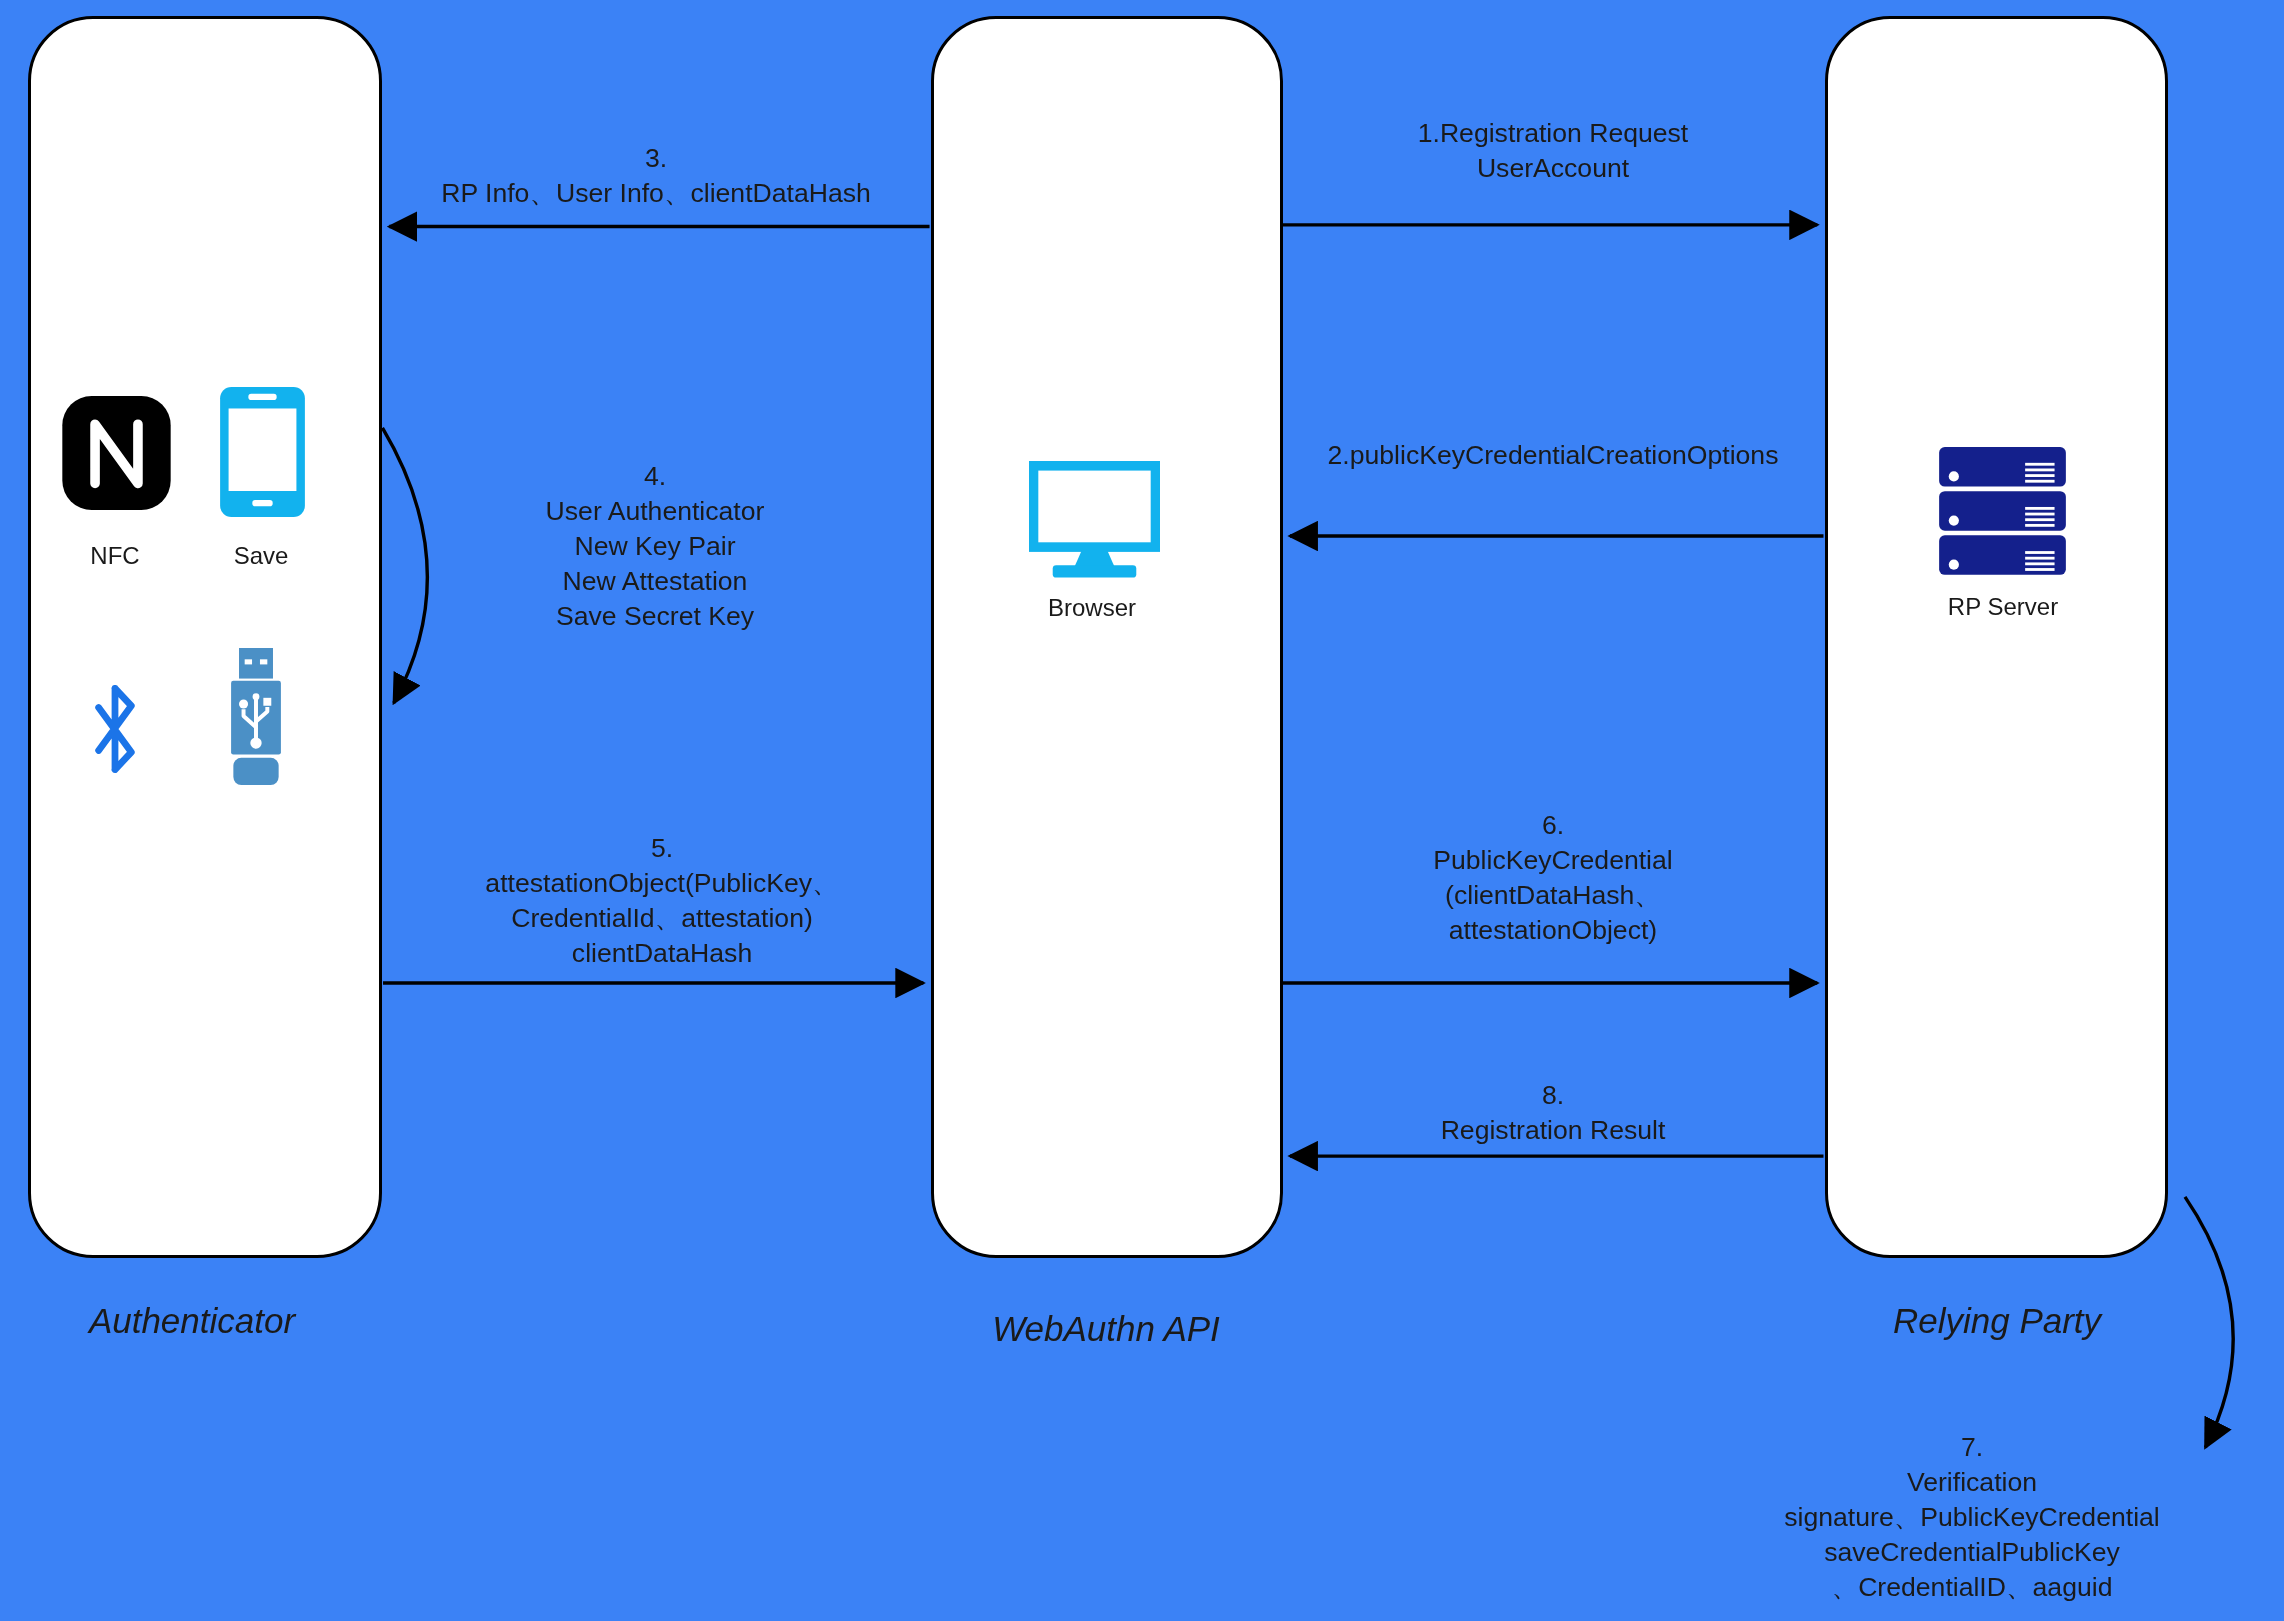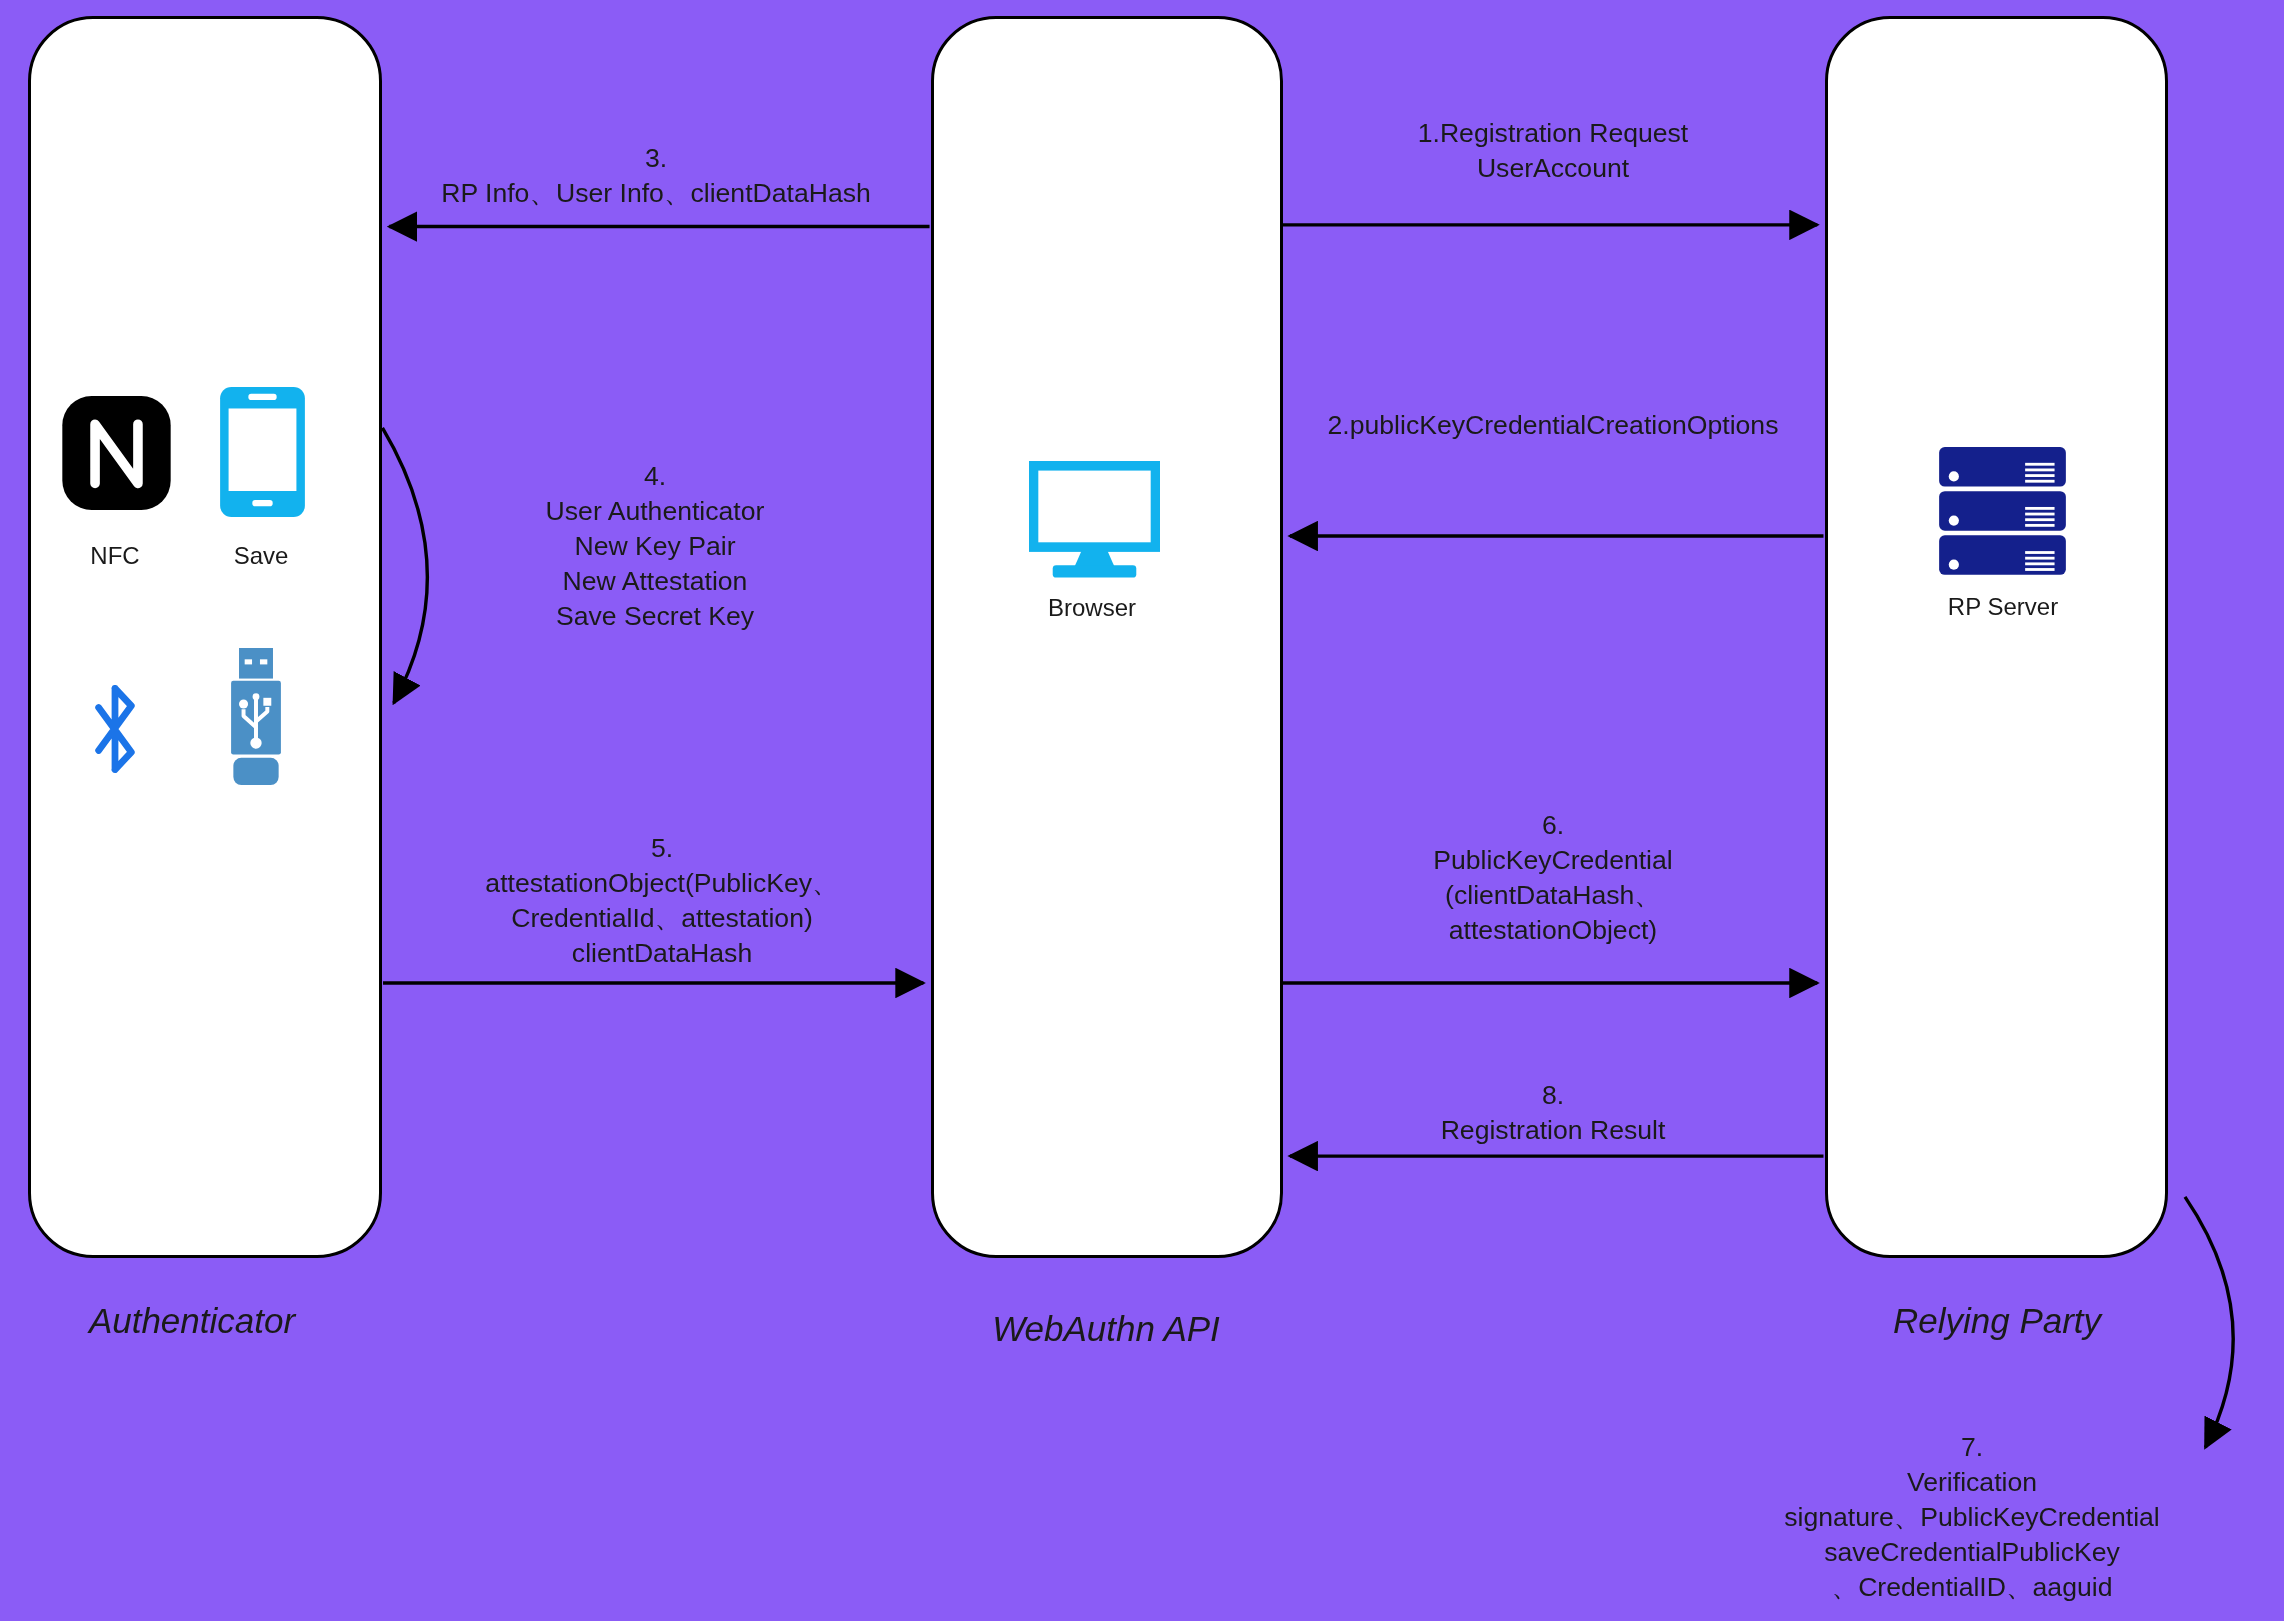--- a/index.html
+++ b/index.html
@@ -1,17 +1,17 @@
 <!DOCTYPE html>
 <html style="font-size:9px"><head>
 <meta charset="utf-8">
 <style>
   html,body{margin:0;padding:0;background:#fff;}
   #canvas{
-    position:relative;width:2284px;height:1622px;background:#8b5cf6;overflow:hidden;
+    position:relative;width:2284px;height:1622px;background:#3b82f6;overflow:hidden;
     font-family:"Liberation Sans", sans-serif;color:#111;
     --cyan:#12B2EE; --bt:#1B74E8; --usb:#4B90C6; --navy:#14208C; --ink:#000000;
   }
   .lane{
     position:absolute;border:3.4px solid var(--ink);border-radius:65px;
     background:#fff;box-sizing:border-box;
   }
   #lane-authenticator{left:28px;top:16px;width:354px;height:1242px;}
   #lane-webauthn{left:931px;top:16px;width:352px;height:1242px;}
   #lane-relying{left:1825px;top:16px;width:343px;height:1242px;}
@@ -62,21 +62,21 @@
     <path d="M 3223 2043 H 2280" stroke="#000" stroke-width="6" fill="none" marker-end="url(#ah)"></path>
 
     <path d="M 3862 2115 Q 4012 2335 3898 2558" stroke="#000" stroke-width="6" fill="none" marker-end="url(#ah)"></path>
   </svg>
 
   <div class="msg" style="left:1553px;top:116px;">
     <div>1.Registration Request</div>
     <div>UserAccount</div>
   </div>
 
-  <div class="msg" style="left:1553px;top:408px;">
+  <div class="msg" style="left:1553px;top:438px;">
     <div>2.publicKeyCredentialCreationOptions</div>
   </div>
 
   <div class="msg" style="left:656px;top:141px;">
     <div>3.</div>
     <div>RP Info、User Info、clientDataHash</div>
   </div>
 
   <div class="msg" style="left:655px;top:459px;">
     <div>4.</div>

